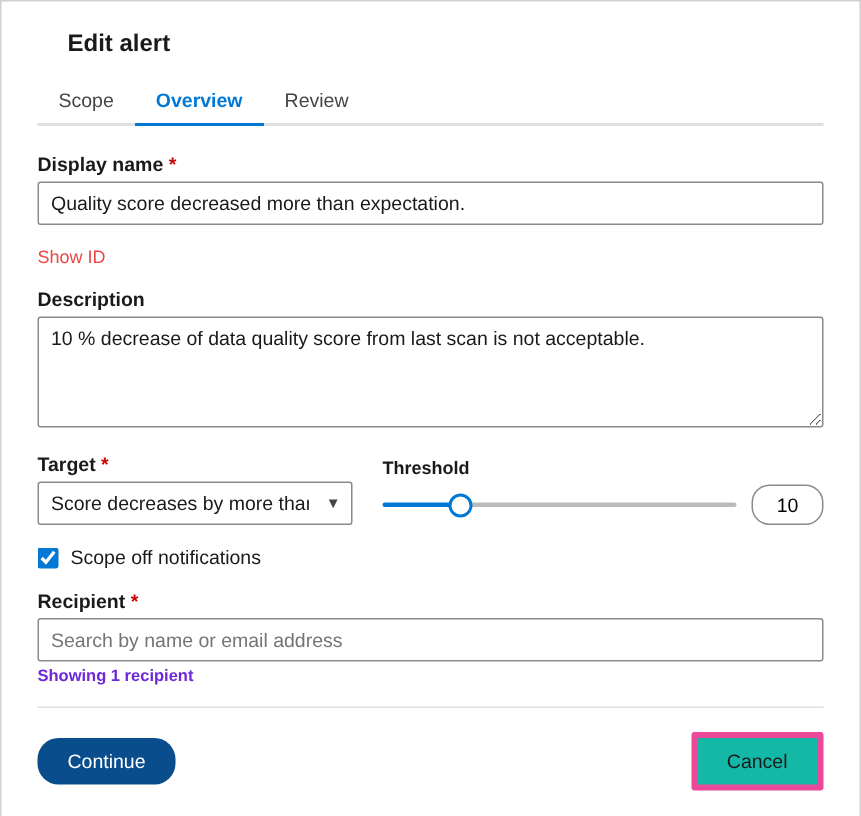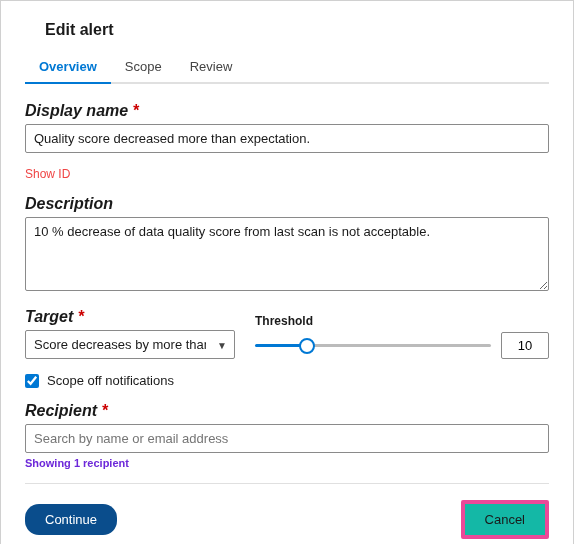--- a/index.html
+++ b/index.html
@@ -43,25 +43,24 @@
     }
     .tab.active {
       color: #0078d4;
       border-bottom: 2px solid #0078d4;
       font-weight: 600;
     }
     .form-section {
       margin-bottom: 14px;
     }
     .form-label {
-      font-size: 16px;
+      font-size: 13px;
       font-weight: 600;
       margin-bottom: 4px;
       color: #1a1a1a;
-      font-style: italic;
     }
     .required::after {
       content: ' *';
       color: #c00;
     }
     .text-input {
       width: 100%;
       padding: 6px 8px;
       border: 1px solid #8a8a8a;
       border-radius: 2px;
@@ -157,21 +156,21 @@
       height: 16px;
       background: #fff;
       border: 2px solid #0078d4;
       border-radius: 50%;
       cursor: pointer;
     }
     .threshold-value-input {
       width: 48px;
       padding: 5px 6px;
       border: 1px solid #8a8a8a;
-      border-radius: 2px;
+      border-radius: 12px;
       font-size: 13px;
       text-align: center;
       outline: none;
     }
     .checkbox-row {
       display: flex;
       align-items: center;
       gap: 8px;
       margin-bottom: 14px;
     }
@@ -221,22 +220,22 @@
       cursor: pointer;
     }
   </style>
 </head>
 <body>
 
 <div class="dialog">
   <h2 class="dialog-title">Edit alert</h2>
 
   <div class="tabs">
+    <div class="tab">Scope</div>
     <div class="tab active">Overview</div>
-    <div class="tab">Scope</div>
     <div class="tab">Review</div>
   </div>
 
   <div class="form-section">
     <div class="form-label required">Display name</div>
     <input class="text-input" type="text" value="Quality score decreased more than expectation." style="">
   </div>
 
   <a class="show-id-link">Show ID</a>
 

